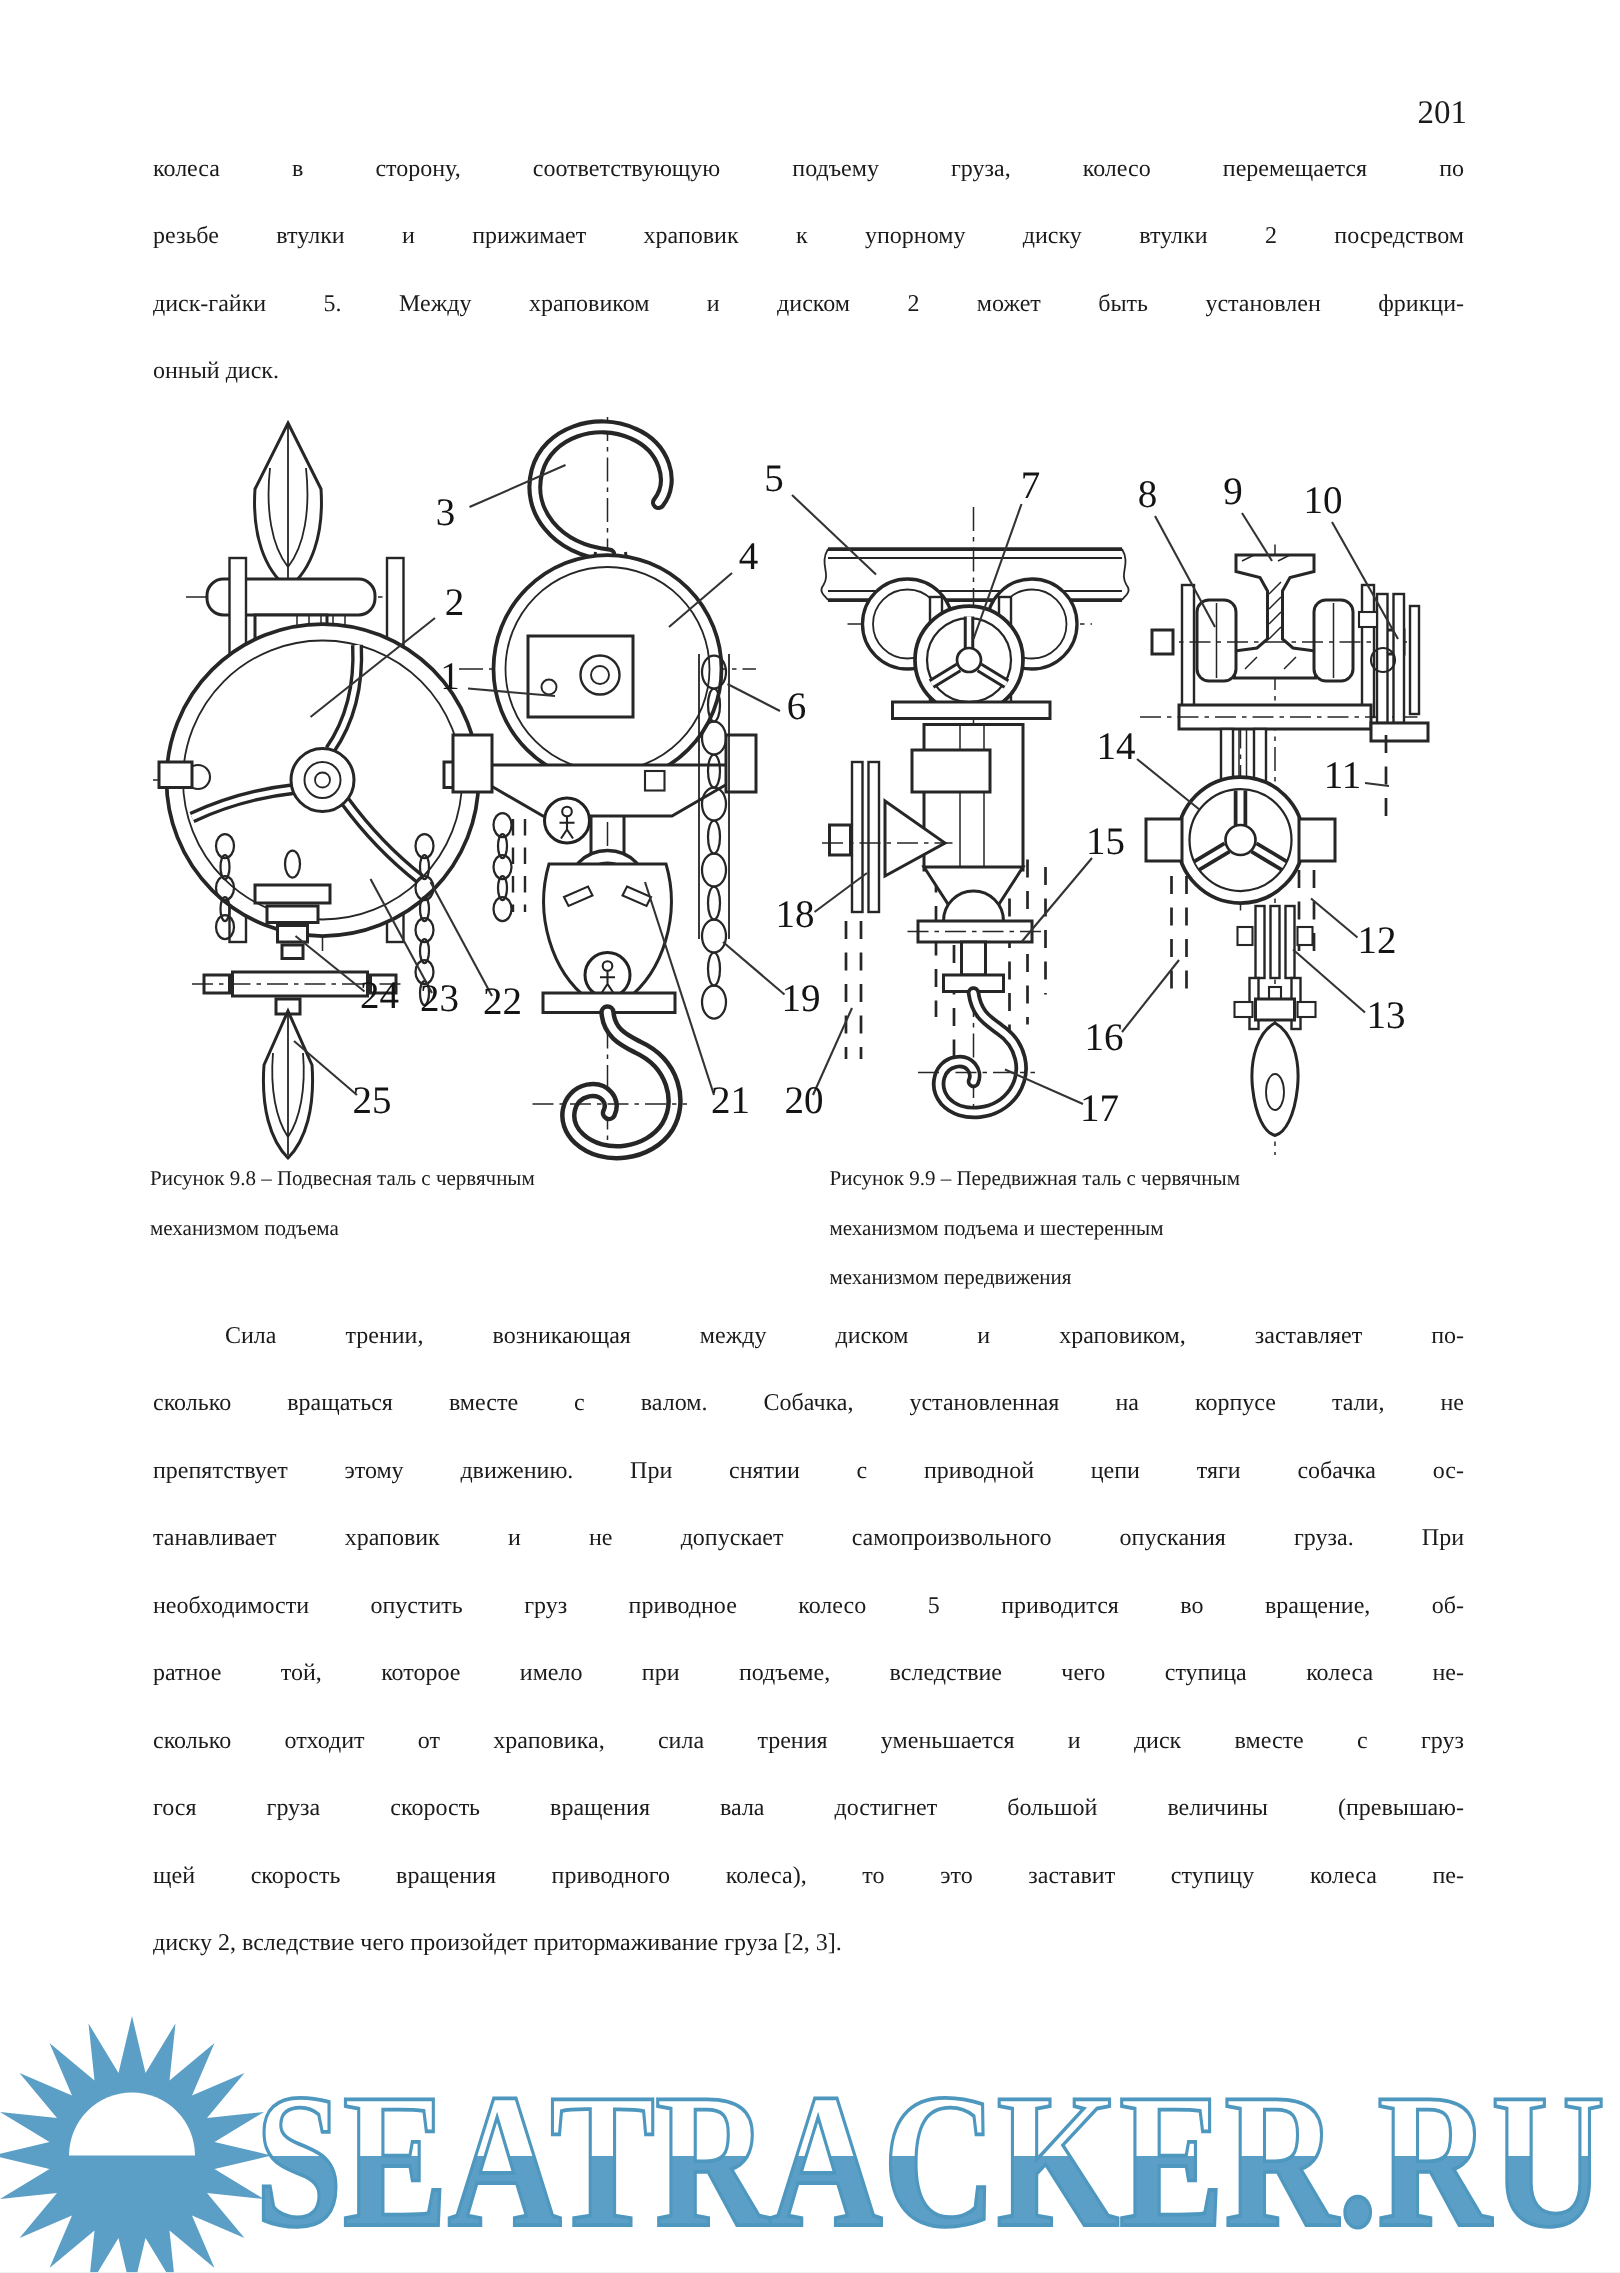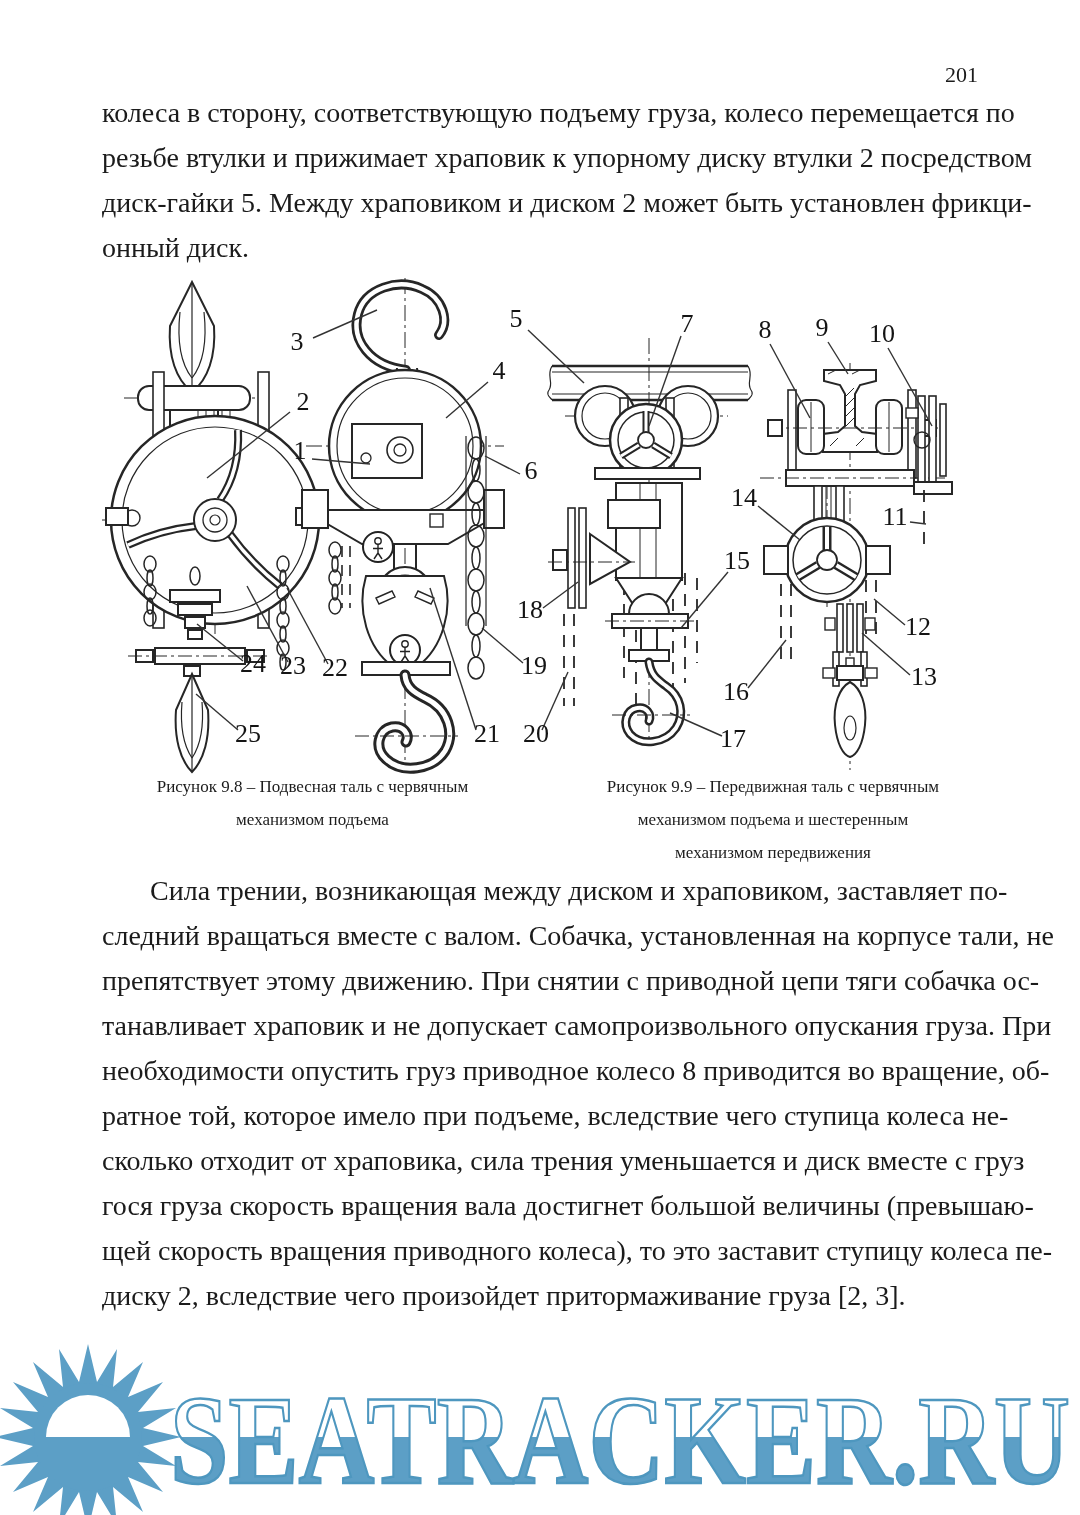--- a/index.html
+++ b/index.html
@@ -4,28 +4,28 @@
 <style>
   html,body{margin:0;padding:0;background:#e8e8e8;}
   .page{
     position:relative;width:1080px;height:1515px;margin:0 auto;
     background:#ffffff;overflow:hidden;
     font-family:"Liberation Serif","DejaVu Serif",serif;color:#1b1b1b;
   }
   .pagenum{position:absolute;left:900px;top:60px;width:78px;height:30px;
     font-size:22px;text-align:right;line-height:30px;}
   .para{position:absolute;left:102px;width:874px;z-index:2;}
-  .para .ln{height:45px;line-height:45px;font-size:28px;white-space:nowrap;
+  .para .ln{height:45px;line-height:45px;font-size:16px;white-space:nowrap;
     text-align:justify;text-align-last:justify;}
   .para .ln.last{text-align:right;text-align-last:left;white-space:normal;}
   .para .ln.indent{padding-left:48px;}
   #para1{top:90px;}
   #para2{top:868px;}
-  .caption{position:absolute;top:770px;font-size:17px;line-height:33px;
-    text-align:center;z-index:2;}
+  .caption{position:absolute;top:770px;font-size:14px;line-height:33px;
+    z-index:2;}
   #cap98{left:100px;width:425px;}
   #cap99{left:553px;width:440px;}
   #figs{position:absolute;left:100px;top:278px;z-index:2;}
   #wm{position:absolute;left:0;top:1337px;z-index:1;}
 </style>
 </head>
 <body>
 
 <div class="page">
 
@@ -384,24 +384,24 @@
     <div>механизмом подъема</div>
   </div>
   <div class="caption" id="cap99">
     <div>Рисунок 9.9 – Передвижная таль с червячным</div>
     <div>механизмом подъема и шестеренным</div>
     <div>механизмом передвижения</div>
   </div>
 
   <div class="para" id="para2">
     <div class="ln indent">Сила трении, возникающая между диском и храповиком, заставляет по-</div>
-    <div class="ln">следний вращаться вместе с валом. Собачка, установленная на корпусе тали, не</div>
+    <div class="ln">сколько вращаться вместе с валом. Собачка, установленная на корпусе тали, не</div>
     <div class="ln">препятствует этому движению. При снятии с приводной цепи тяги собачка ос-</div>
     <div class="ln">танавливает храповик и не допускает самопроизвольного опускания груза. При</div>
-    <div class="ln">необходимости опустить груз приводное колесо 8 приводится во вращение, об-</div>
+    <div class="ln">необходимости опустить груз приводное колесо 5 приводится во вращение, об-</div>
     <div class="ln">ратное той, которое имело при подъеме, вследствие чего ступица колеса не-</div>
     <div class="ln">сколько отходит от храповика, сила трения уменьшается и диск вместе с груз</div>
     <div class="ln">гося груза скорость вращения вала достигнет большой величины (превышаю-</div>
     <div class="ln">щей скорость вращения приводного колеса), то это заставит ступицу колеса пе-</div>
     <div class="ln last">диску 2, вследствие чего произойдет притормаживание груза [2, 3].</div>
   </div>
 
   <svg id="wm" width="1080" height="178" viewBox="0 0 1080 178">
     <defs>
       <linearGradient id="wmgrad" x1="0" y1="0" x2="0" y2="1">

